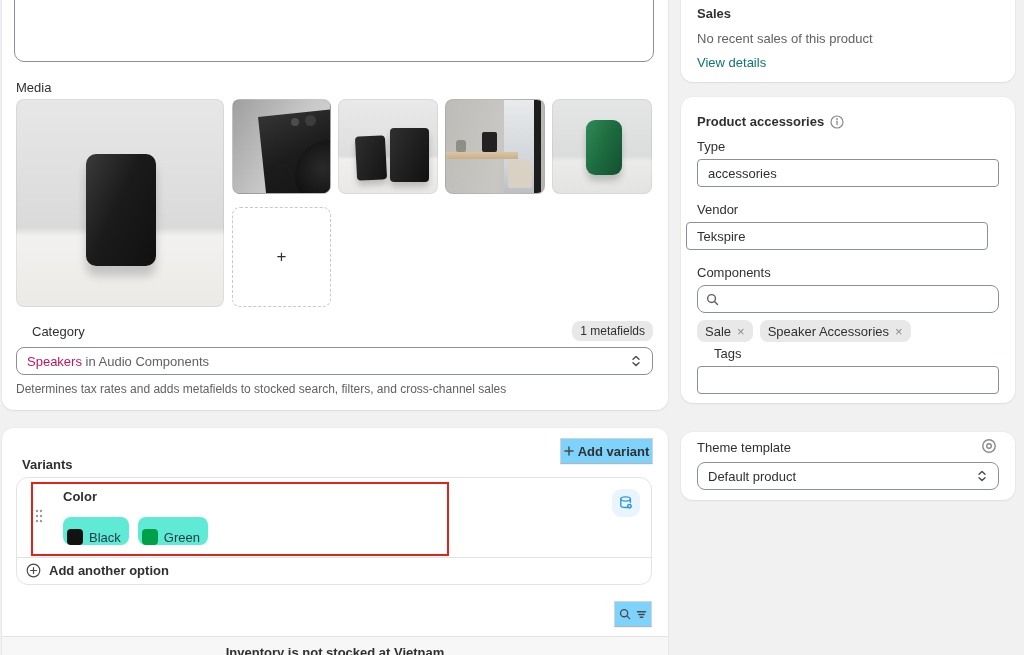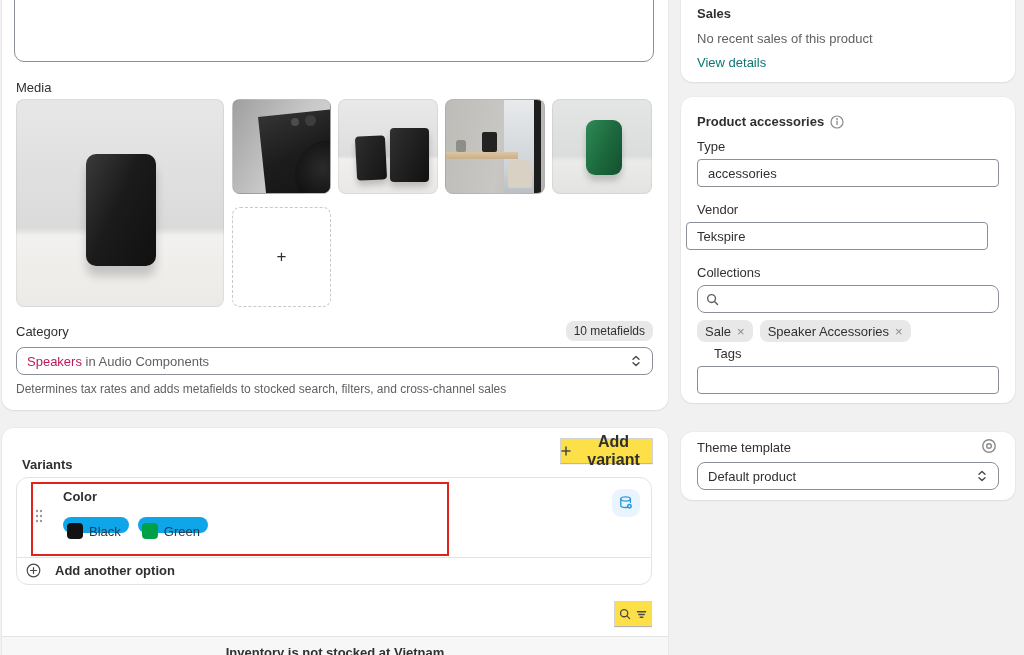--- a/index.html
+++ b/index.html
@@ -56,51 +56,51 @@
     border-radius:8px;
     font-size:12px;
     color:#303030;
     padding:2px 8px;
     line-height:16px;
   }
   .chip-blue {
     display:inline-flex;
     align-items:center;
     gap:6px;
-    background:#0ea5e9;
-    border-radius:8px;
-    height:16px;
+    background:#5eead4;
+    border-radius:8px;
+    height:28px;
     padding:12px 8px 0 4px;
     color:#243b4d;
     cursor:pointer;
   }
   .chip-gray {
     display:inline-flex;
     align-items:center;
     gap:6px;
     background:#e8e8e8;
     border-radius:8px;
     height:22px;
     padding:0 8px;
     color:#303030;
     cursor:pointer;
   }
   .chip-gray .x { color:#8a8a8a; font-size:13px; }
   .swatch { width:16px; height:16px; border-radius:4px; display:inline-block; }
   .btn {
     position:absolute;
-    background:#fde047;
+    background:#7dd3fc;
     border:1px solid #d4d4d4;
     border-bottom-color:#b5b5b5;
     border-radius:0;
     display:flex;
     align-items:center;
     justify-content:center;
     gap:4px;
-    font-size:16px;
+    font-size:13px;
     font-weight:600;
     color:#303030;
     cursor:pointer;
     box-shadow:0 1px 0 rgba(0,0,0,0.05);
   }
   .link { color:#0f766e; cursor:pointer; }
   svg { display:block; }
 </style>
 </head>
 <body>
@@ -137,22 +137,22 @@
 </div>
 
 <div class="thumb" style="left:552px; top:99px; width:100px; height:95px; background:linear-gradient(180deg,#e4e5e5 0%,#dbdcdc 60%,#ebebea 66%,#e3e3e2 100%);">
   <div class="abs" style="left:33px; top:20px; width:36px; height:55px; border-radius:9px; background:linear-gradient(115deg,#2f8a56 0%,#1d6b3f 50%,#135030 100%); box-shadow:0 6px 6px rgba(0,0,0,0.18);"></div>
 </div>
 
 <div class="abs" style="left:232px; top:207px; width:99px; height:100px; border:1px dashed #c9c9c9; border-radius:8px; display:flex; align-items:center; justify-content:center; cursor:pointer;">
   <span style="font-size:17px; color:#303030;">+</span>
 </div>
 
-<div class="abs label" style="left:16px; top:324px;text-align:center;">Category</div>
-<div class="badge" style="right:371px; top:321px;">10 metafields</div>
+<div class="abs label" style="left:32px; top:324px;text-align:center;">Category</div>
+<div class="badge" style="right:371px; top:321px;">1 metafields</div>
 
 <div class="selectbox" style="left:16px; top:347px; width:637px; height:28px;">
   <span style="color:#be185d;">Speakers</span>
   <span style="color:#616161; white-space:pre;"> in Audio Components</span>
   <span class="updown">
     <svg width="12" height="14" viewBox="0 0 12 14">
         <path d="M3 5.2 6 2.4 9 5.2" fill="none" stroke="#4a4a4a" stroke-width="1.4" stroke-linecap="round" stroke-linejoin="round"></path>
         <path d="M3 8.8 6 11.6 9 8.8" fill="none" stroke="#4a4a4a" stroke-width="1.4" stroke-linecap="round" stroke-linejoin="round"></path>
       </svg>
   </span>
@@ -205,21 +205,21 @@
       <path d="M3.5 5v8c0 1.5 2.7 2.6 6 2.6 1 0 2-.1 2.8-.3M15.5 5v4.5" fill="none" stroke="#2a9bd8" stroke-width="1.7" stroke-linecap="round"></path>
       <circle cx="14.3" cy="14" r="3.1" fill="#2a9bd8"></circle>
       <circle cx="14.3" cy="14" r="1.1" fill="#eaf4fe"></circle>
     </svg>
   </span>
 </div>
 
 <div class="abs" style="left:31px; top:482px; width:418px; height:74px; border:2px solid #e0241c; z-index:5;"></div>
 
 <div class="abs" style="left:17px; top:557px; width:634px; height:1px; background:#e3e3e3;"></div>
-<div class="abs" style="left:26px; top:563px; display:flex; align-items:flex-start; gap:14px; cursor:pointer;">
+<div class="abs" style="left:26px; top:563px; display:flex; align-items:flex-start; gap:8px; cursor:pointer;">
   <span>
     <svg width="15" height="15" viewBox="0 0 15 15">
       <circle cx="7.5" cy="7.5" r="6.3" fill="none" stroke="#4a4a4a" stroke-width="1.2"></circle>
       <path d="M7.5 4.5v6M4.5 7.5h6" stroke="#4a4a4a" stroke-width="1.2" stroke-linecap="round"></path>
     </svg>
   </span>
   <span style="font-weight:600;">Add another option</span>
 </div>
 
 <button class="btn" style="left:614px; top:601px; width:38px; height:26px; gap:5px;">
@@ -257,21 +257,21 @@
       </svg>
   </span>
 </div>
 
 <div class="abs label" style="left:697px; top:139px;">Type</div>
 <input class="tinput" style="left: 697px; top: 159px; width: 302px; height: 28px;" value="accessories">
 
 <div class="abs label" style="left:697px; top:202px;">Vendor</div>
 <input class="tinput" style="left: 686px; top: 222px; width: 302px; height: 28px;" value="Tekspire">
 
-<div class="abs label" style="left:697px; top:265px;">Collections</div>
+<div class="abs label" style="left:697px; top:265px;">Components</div>
 <div class="abs" style="left:697px; top:285px; width:302px; height:28px; border:1px solid #8a8f98; border-radius:8px; background:#fff; display:flex; align-items:center; padding:0 8px; cursor:text;">
   <span style="margin-right:6px;">
     <svg width="13" height="13" viewBox="0 0 14 14">
         <circle cx="6" cy="6" r="4.2" fill="none" stroke="#5c5f62" stroke-width="1.5"></circle>
         <path d="M9.2 9.2 12.4 12.4" stroke="#5c5f62" stroke-width="1.5" stroke-linecap="round"></path>
       </svg>
   </span>
   <input style="border: none; outline: none; flex: 1 1 0%; font-family: &quot;Liberation Sans&quot;, sans-serif; font-size: 13px;" value="">
 </div>
 

